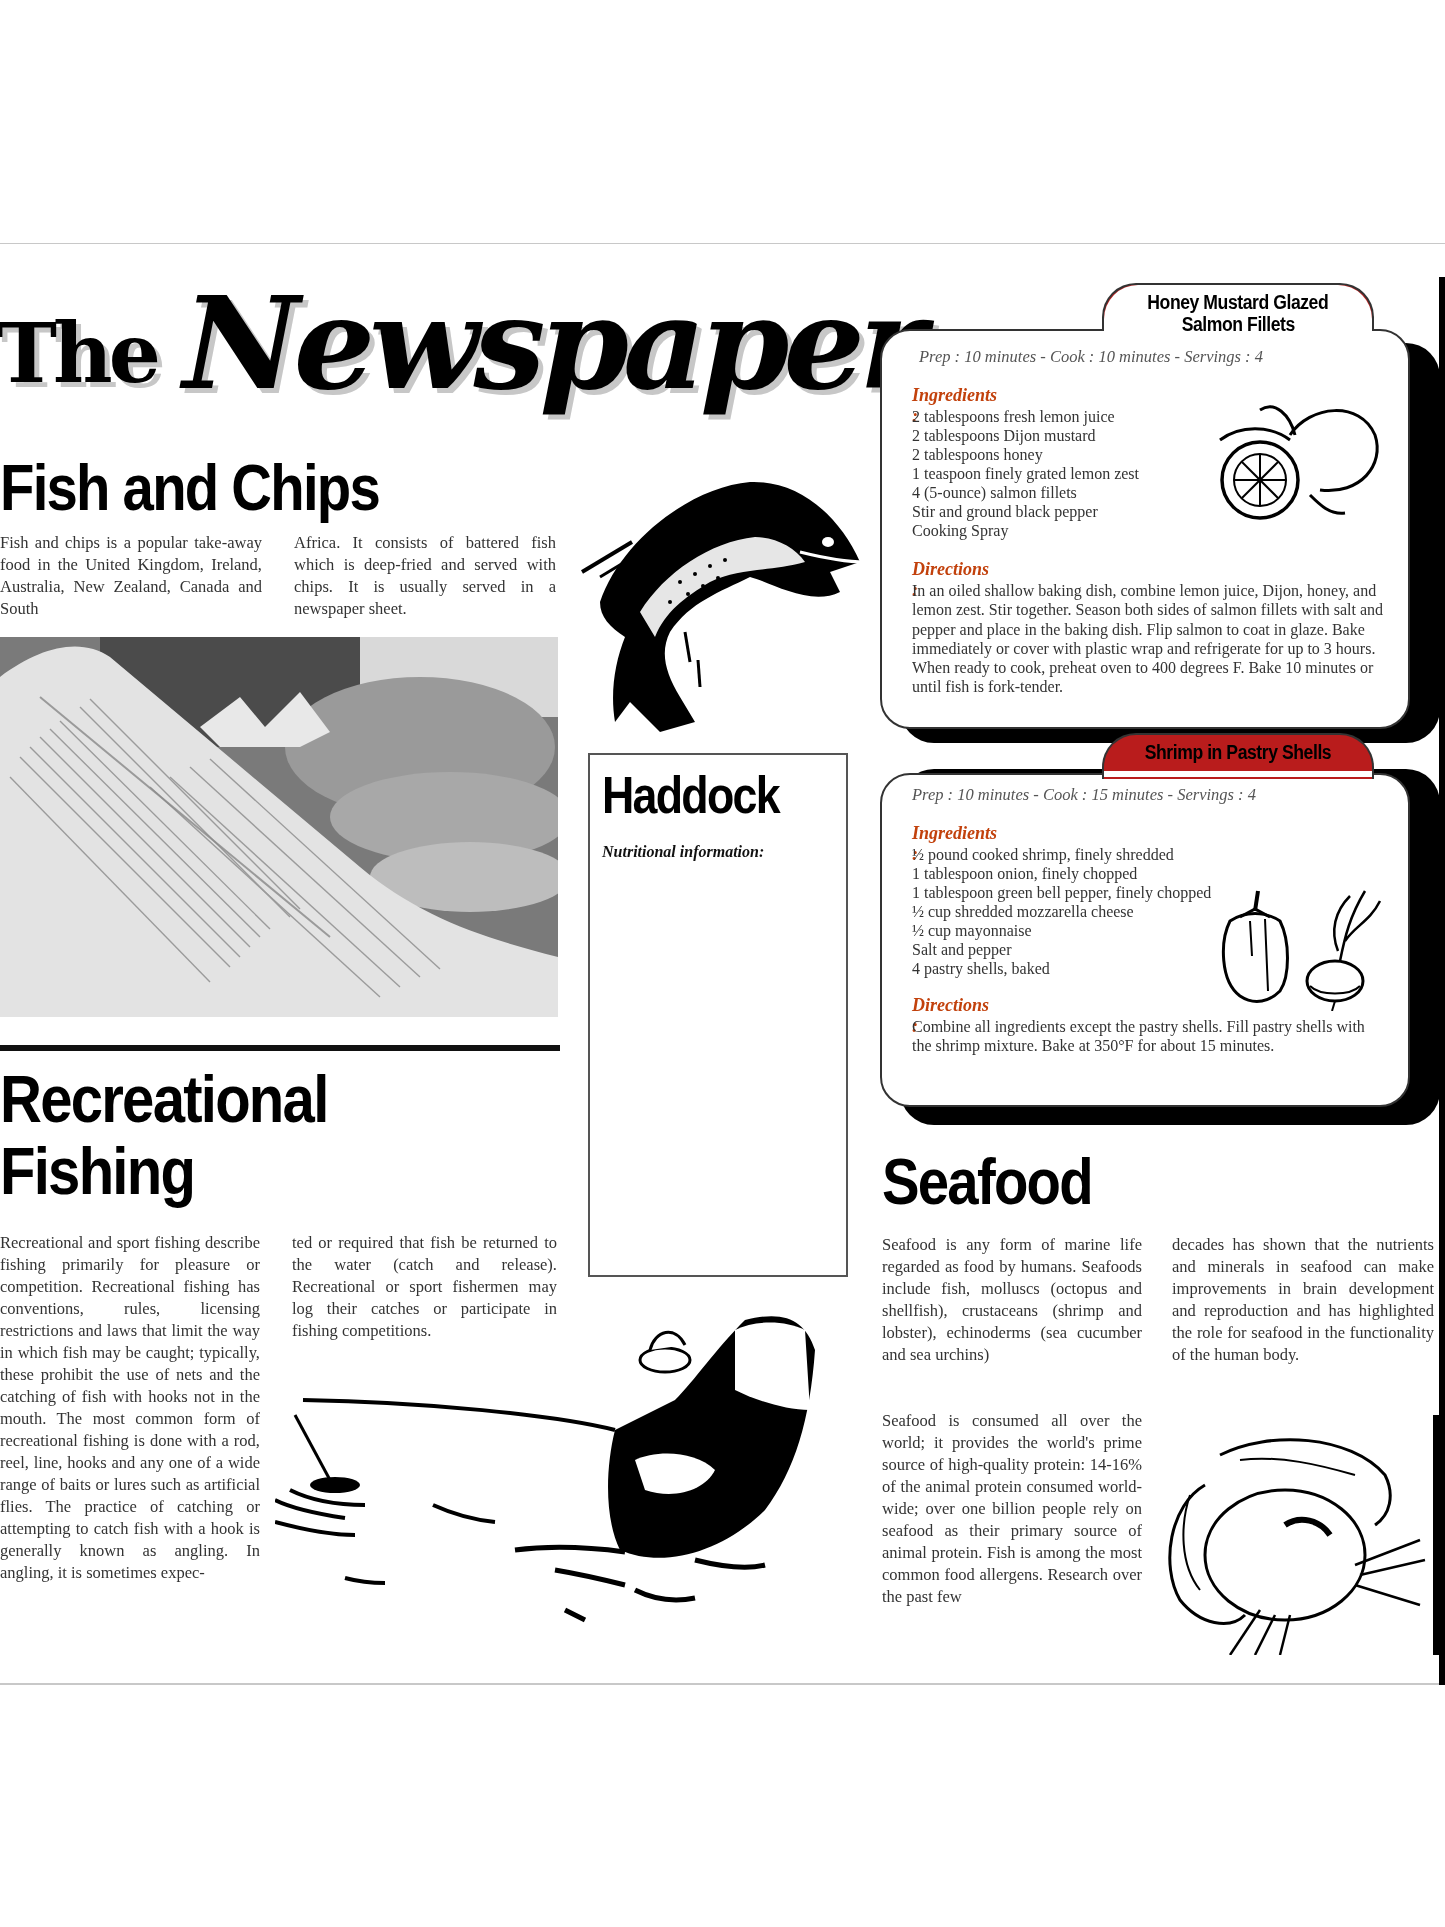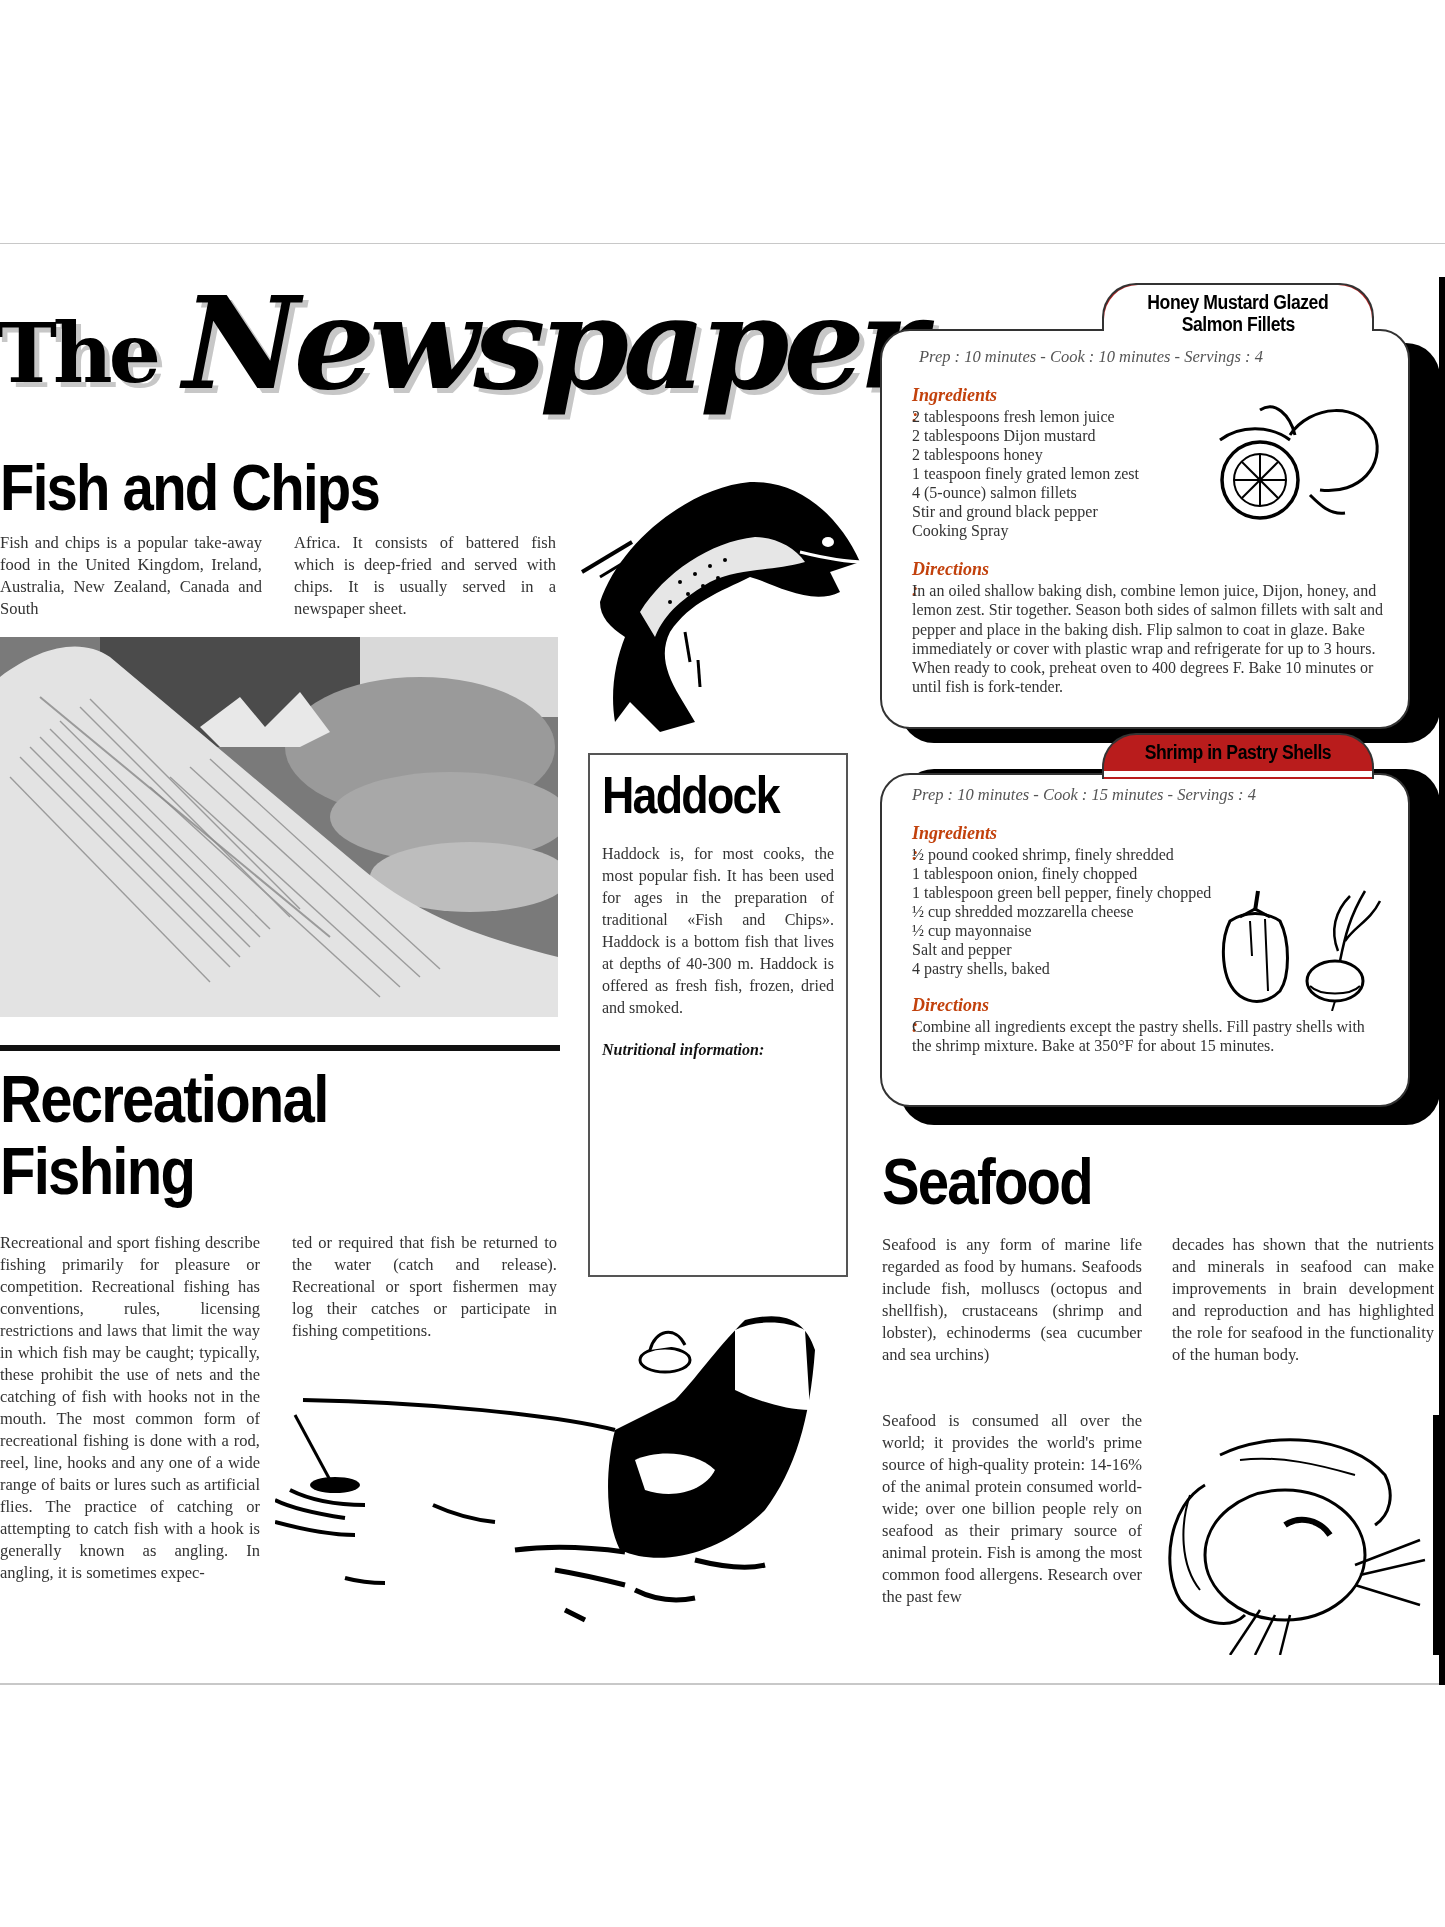--- a/index.html
+++ b/index.html
@@ -128,21 +128,20 @@
       <circle cx="100" cy="140" r="2"></circle>
     </g>
   <ellipse cx="258" cy="80" rx="6" ry="5" fill="#fff"></ellipse>
   <path d="M230,90 C250,95 275,100 295,100" stroke="#fff" stroke-width="3" fill="none"></path>
   <line x1="115" y1="170" x2="120" y2="200" stroke="#000" stroke-width="3"></line>
   <line x1="128" y1="198" x2="130" y2="225" stroke="#000" stroke-width="3"></line>
 </svg>
 
 <div class="haddock-box">
   <div class="hb-title">Haddock</div>
-  <p>Haddock is, for most cooks, the most popular fish. It has been used for ages in the preparation of traditional «Fish and Chips». Haddock is a bottom fish that lives at depths of 40-300 m. Haddock is offered as fresh fish, frozen, dried and smoked.</p>
   <span class="nut-label">Nutritional information:</span>
 </div>
 
 <div class="recipe-card" style="left:880px;top:283px;">
   <div class="shadow" style="left:20px;top:60px;width:540px;height:400px;"></div>
   <div class="tab" style="left:222px;top:0;width:272px;height:68px;">
     <span>Honey Mustard Glazed</span><br>
     <span>Salmon Fillets</span>
   </div>
   <div class="card" style="left:0;top:46px;width:530px;height:400px;"></div>

